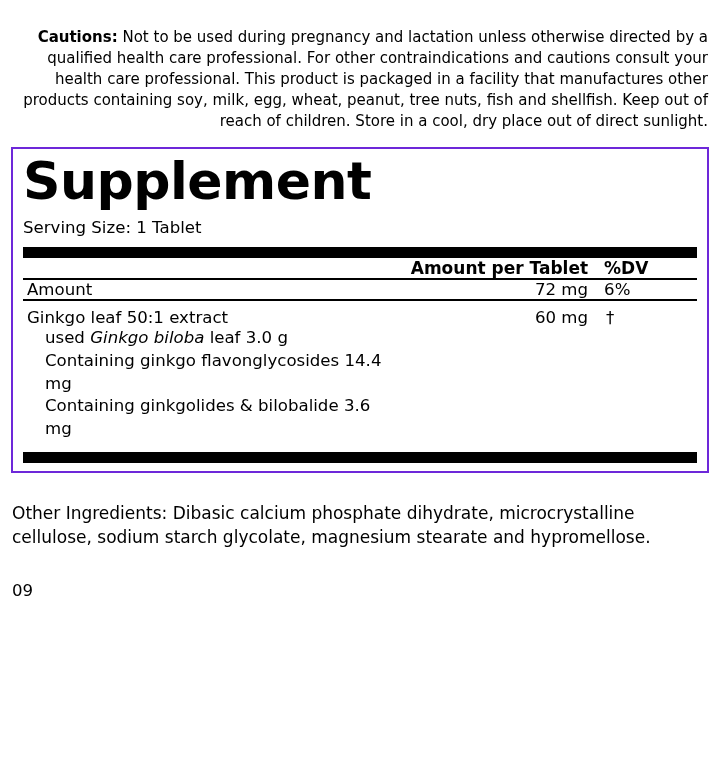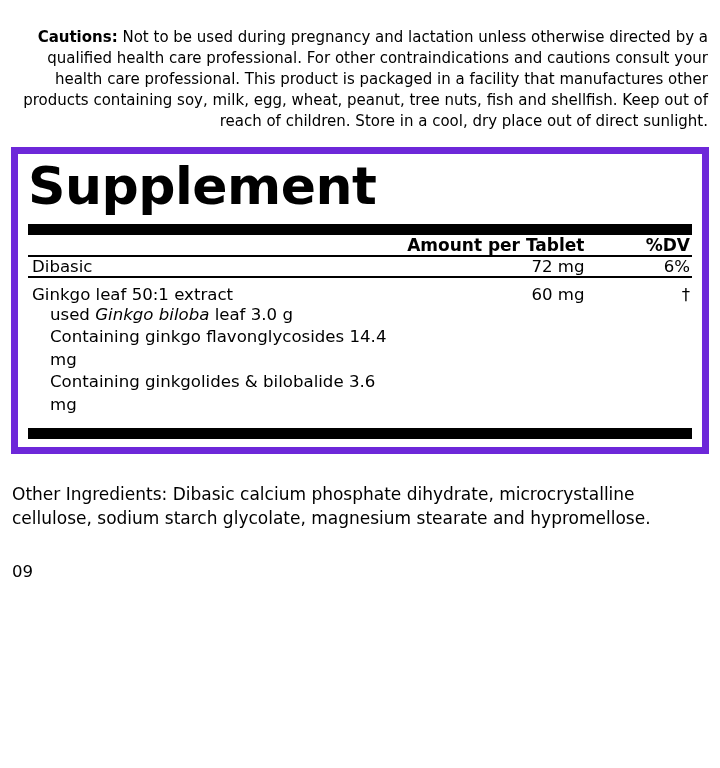--- a/index.html
+++ b/index.html
@@ -29,21 +29,21 @@
     line-height: 1.40;
     padding: 12px 2px 0 2px;
     text-align: right;
   }
   .cautions b {
     font-weight: bold;
   }
 
   
   .sf-panel {
-    border: 7px solid #6d28d9;
+    border: 2px solid #6d28d9;
     margin: 14px 1px 0 1px;
     padding: 6px 8px 8px 8px;
     box-sizing: border-box;
   }
   .sf-title {
     display: flex;
     justify-content: space-between;
     align-items: baseline;
     font-size: 52px;
     font-weight: bold;
@@ -82,21 +82,21 @@
     vertical-align: top;
     padding: 0;
   }
   .hdr-row td {
     font-weight: bold;
     padding: 4px 2px 5px 2px;
     font-size: 17px;
   }
   .col-name { text-align: left; width: 56%; padding-left: 6px !important; }
   .col-amt  { text-align: right; width: 30%; padding-right: 16px !important; }
-  .col-dv   { text-align: right; width: 14%; padding-right: 4px !important; }
+  .col-dv   { text-align: left; width: 14%; padding-right: 4px !important; }
 
   .data-row td {
     padding: 6px 2px 7px 2px;
   }
   .data-row.tall td {
     padding: 7px 2px 6px 2px;
   }
   .sub {
     padding-left: 18px;
     display: block;
@@ -128,39 +128,40 @@
   <p class="cautions">
     <b>Cautions:</b><span> Not to be used during pregnancy and lactation unless otherwise directed by a qualified health care professional. For other contraindications and cautions consult your health care professional. This product is packaged in a facility that manufactures other products containing soy, milk, egg, wheat, peanut, tree nuts, fish and shellfish. Keep out of reach of children. Store in a cool, dry place out of direct sunlight.</span>
   </p>
 
   <div class="sf-panel">
 
     <div class="sf-title">
       <span>Supplement</span>
     </div>
 
+    <div class="sf-serving">Serving Size: 1 Tablet</div>
 
     <div class="rule-thick"></div>
 
     <table class="sf-table">
       <tbody>
           <tr class="hdr-row">
         <td class="col-name"></td>
         <td class="col-amt">Amount per Tablet</td>
         <td class="col-dv">%DV</td>
       </tr>
     </tbody>
       </table>
 
     <div class="rule-thin"></div>
 
     <table class="sf-table">
       <tbody>
           <tr class="data-row">
-        <td class="col-name">Dibasic</td>
+        <td class="col-name">Amount</td>
         <td class="col-amt">72 mg</td>
         <td class="col-dv">6%</td>
       </tr>
     </tbody>
       </table>
 
     <div class="rule-thin"></div>
 
     <table class="sf-table">
       <tbody>

